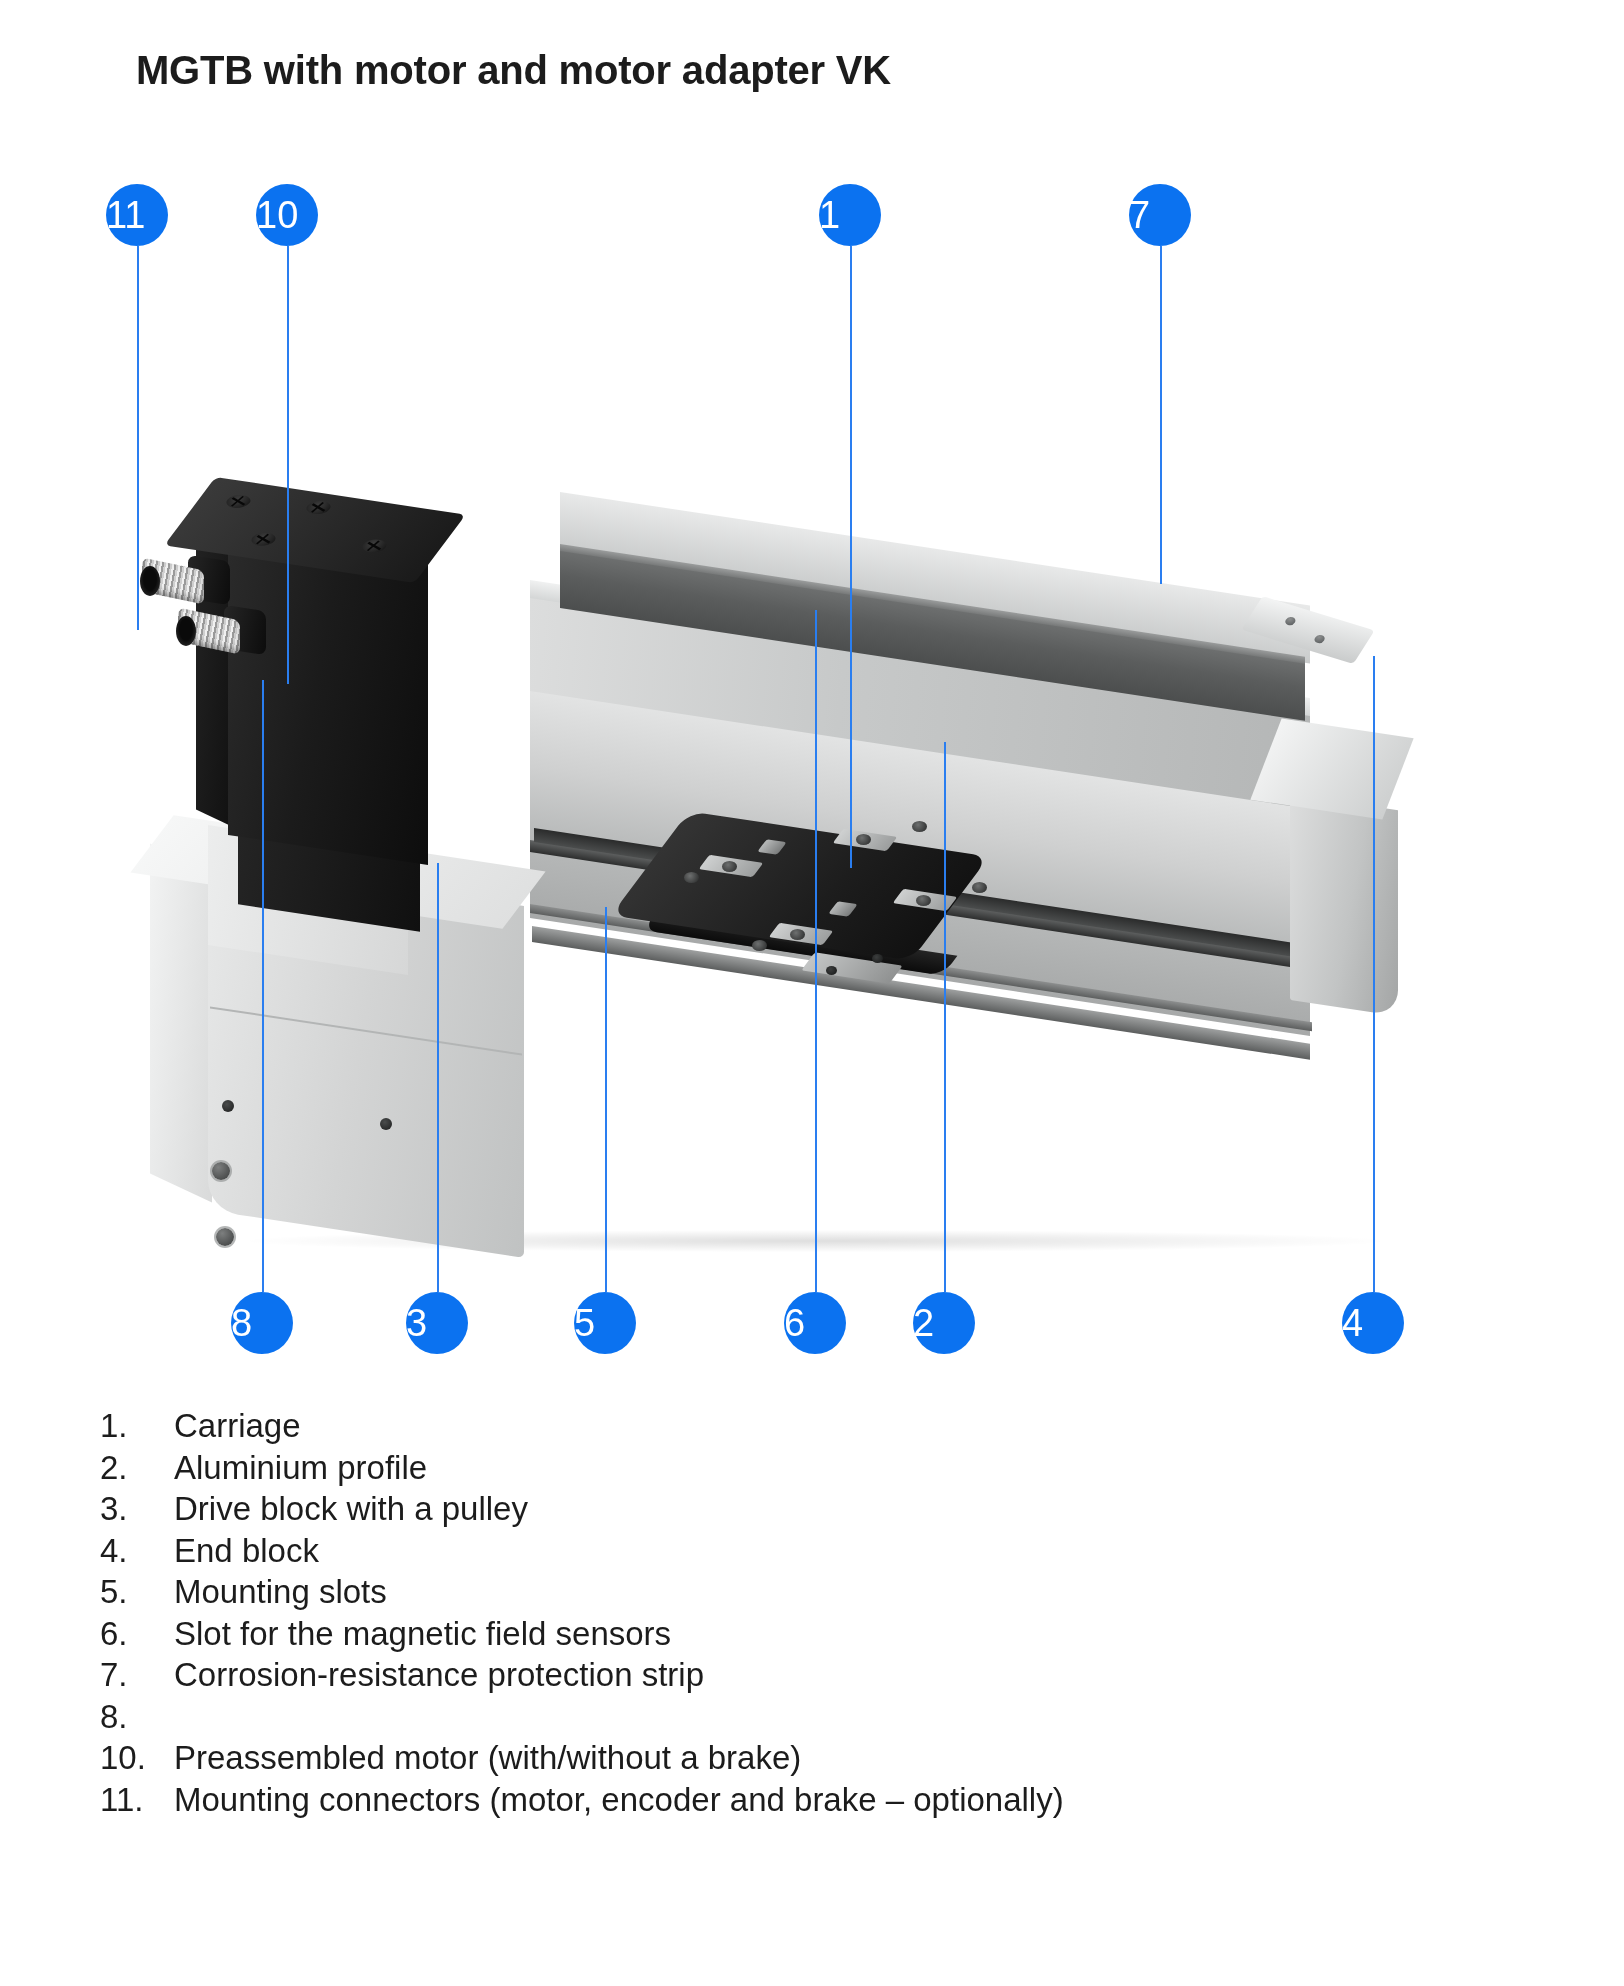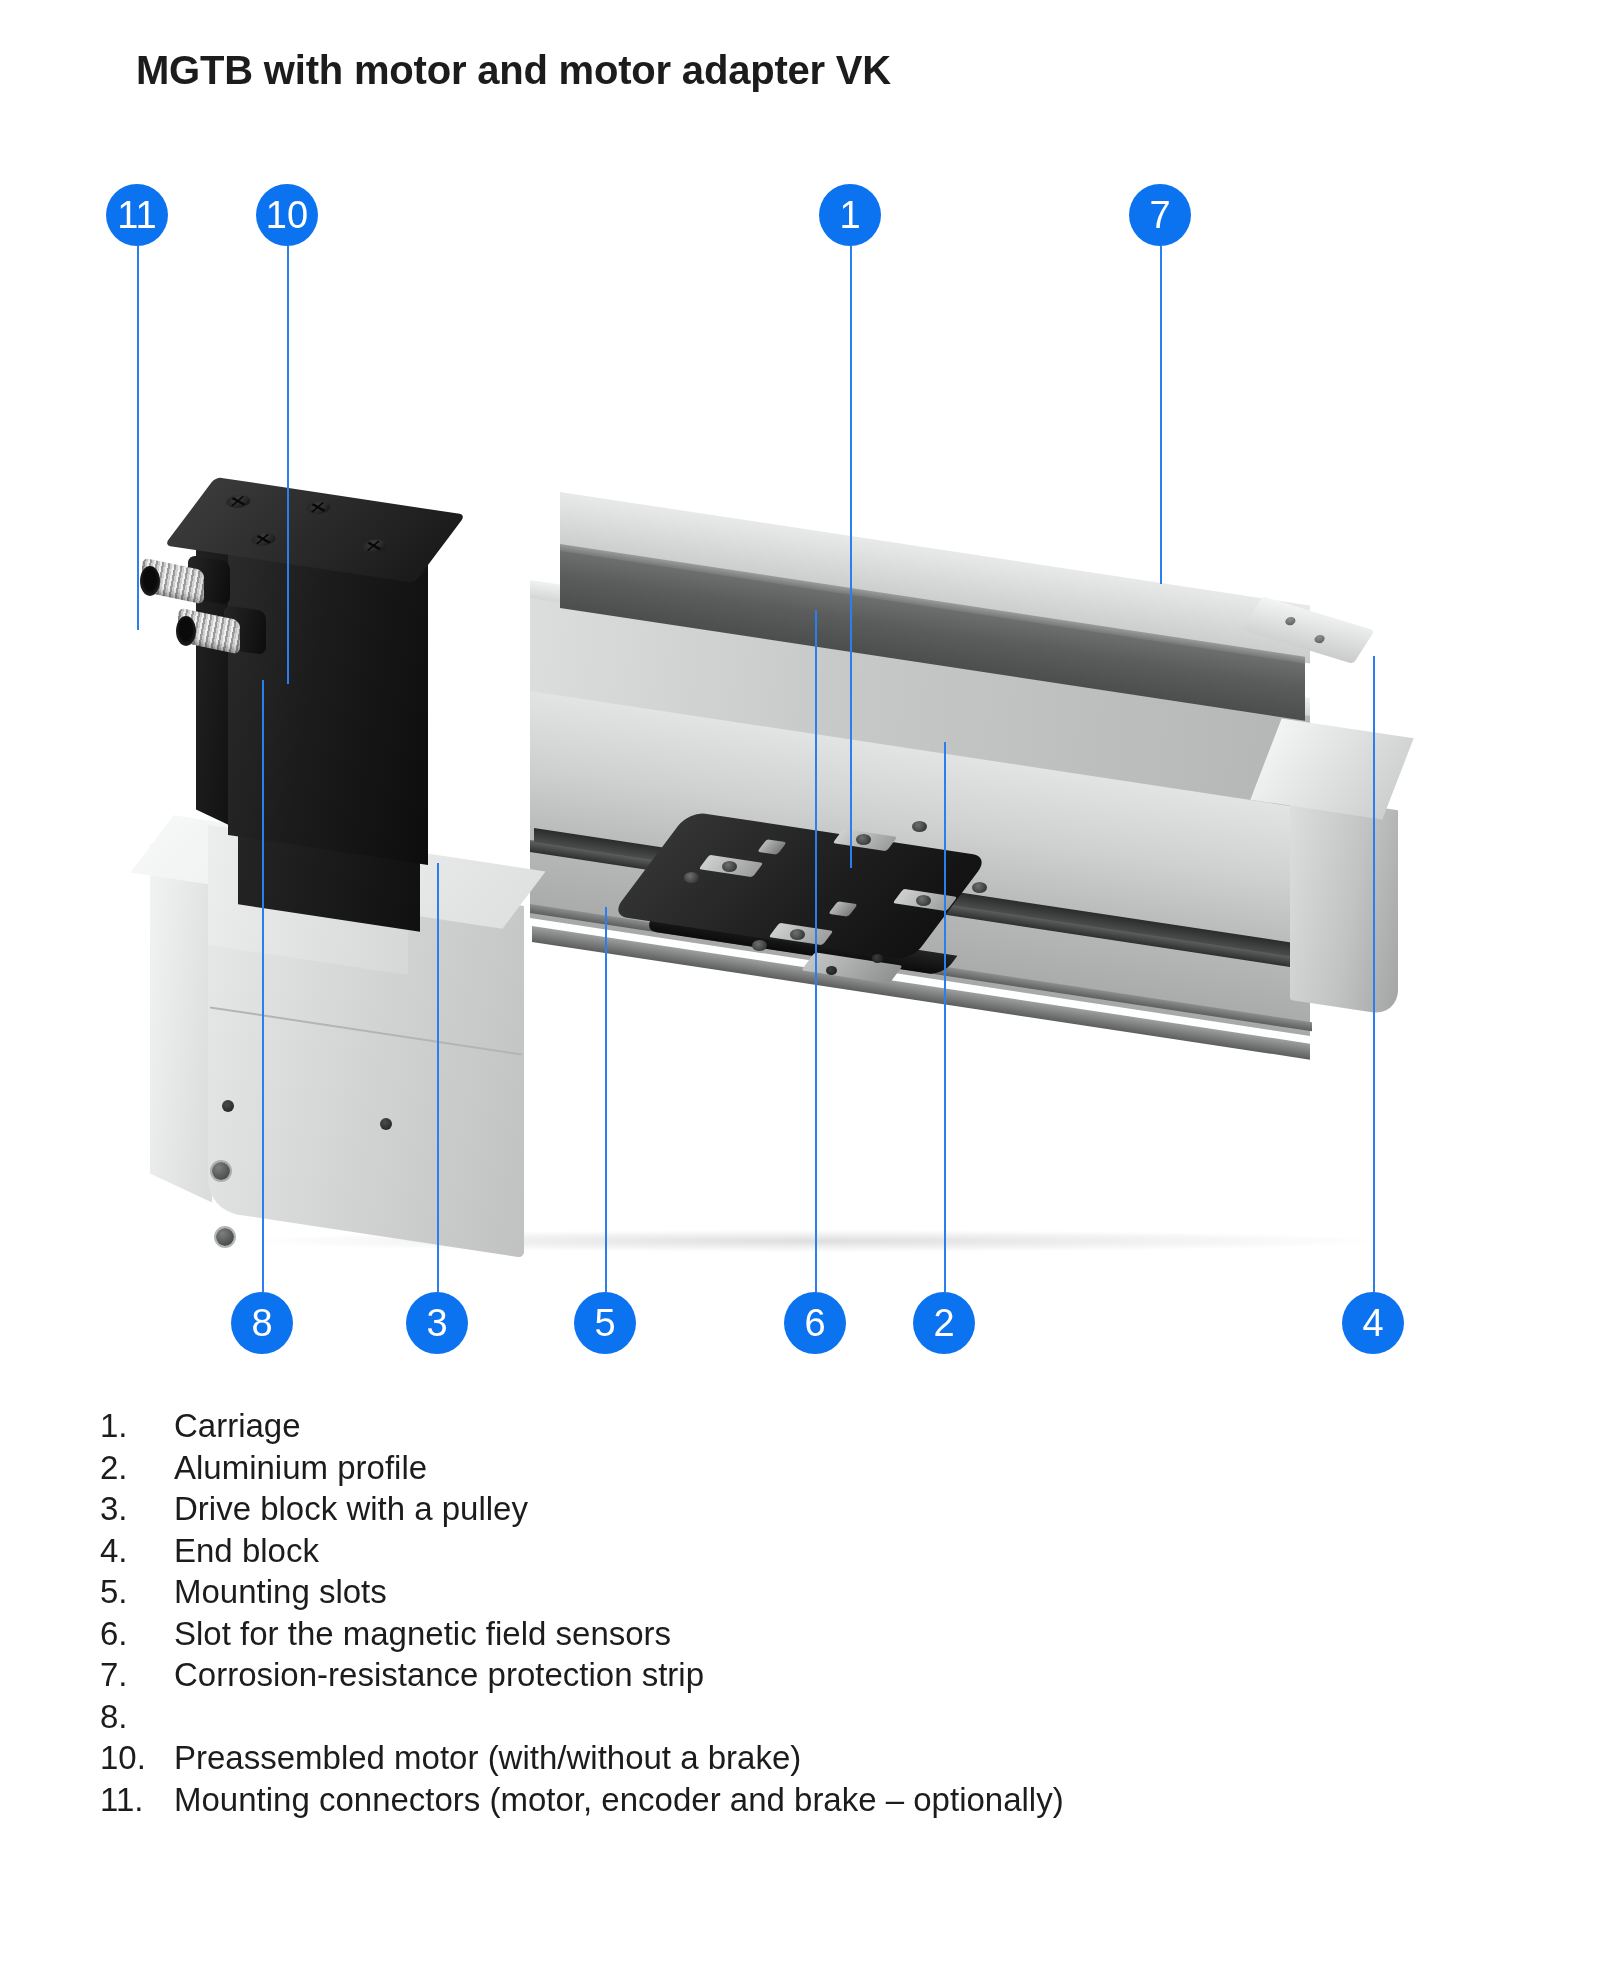--- a/index.html
+++ b/index.html
@@ -39,21 +39,21 @@
   
   .callout {
     position: absolute;
     width: 62px;
     height: 62px;
     border-radius: 50%;
     background: #0b72f0;
     color: #ffffff;
     font-size: 38px;
     line-height: 62px;
-    text-align: center;
+    text-align: left;
     font-family: "Liberation Sans", sans-serif;
     font-weight: 400;
     z-index: 40;
   }
   .leader {
     position: absolute;
     width: 2px;
     background: #2a7ef0;
     z-index: 35;
   }

